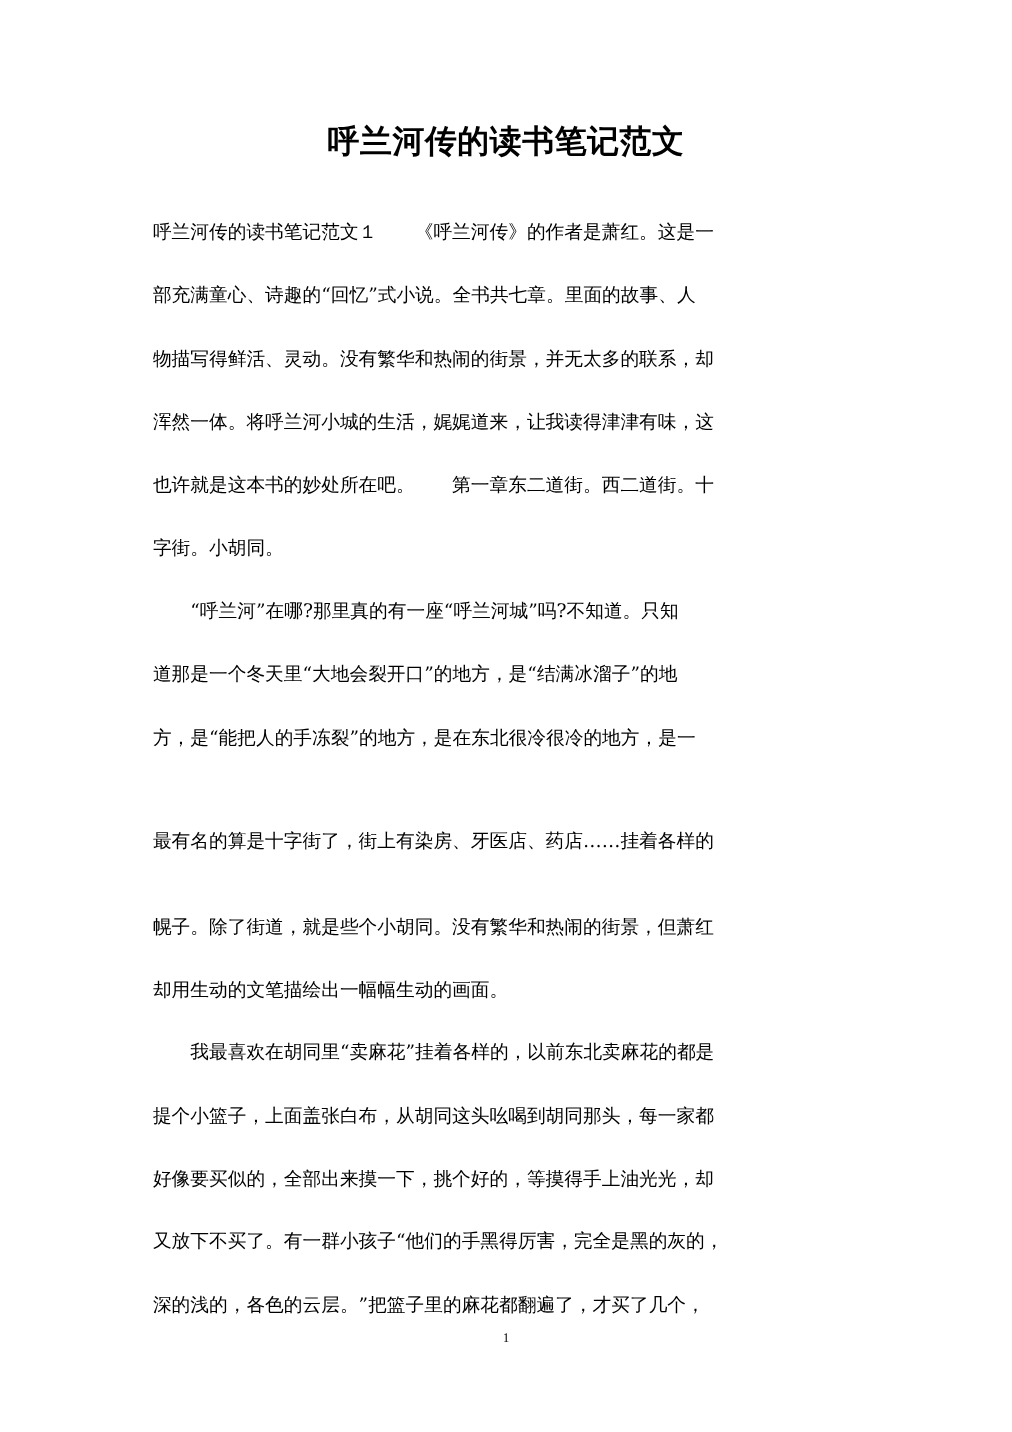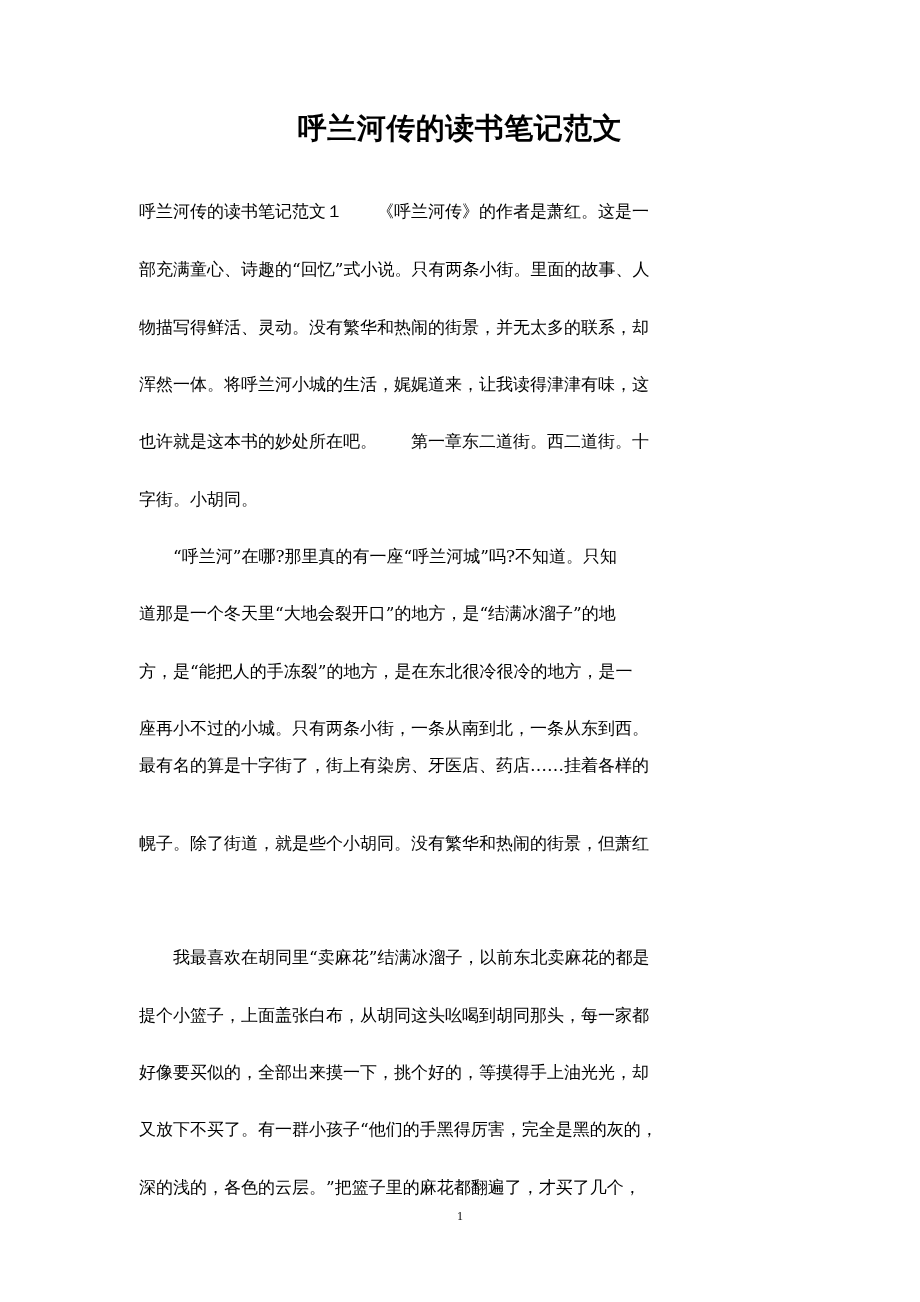--- a/index.html
+++ b/index.html
@@ -52,31 +52,31 @@
       font-family: "Liberation Serif", serif;
     }
   </style>
 </head>
 <body>
 
 <div class="page">
   <div class="title">呼兰河传的读书笔记范文</div>
 
   <div class="line" style="top:196px">呼兰河传的读书笔记范文１　　《呼兰河传》的作者是萧红。这是一</div>
-  <div class="line" style="top:254px">部充满童心、诗趣的“回忆”式小说。只有两条小街。里面的故事、人</div>
+  <div class="line" style="top:254px">部充满童心、诗趣的“回忆”式小说。全书共七章。里面的故事、人</div>
   <div class="line" style="top:312px">物描写得鲜活、灵动。没有繁华和热闹的街景，并无太多的联系，却</div>
   <div class="line" style="top:369px">浑然一体。将呼兰河小城的生活，娓娓道来，让我读得津津有味，这</div>
   <div class="line" style="top:426px">也许就是这本书的妙处所在吧。　　第一章东二道街。西二道街。十</div>
   <div class="line" style="top:484px">字街。小胡同。</div>
   <div class="line" style="top:541px">　　“呼兰河”在哪?那里真的有一座“呼兰河城”吗?不知道。只知</div>
   <div class="line" style="top:598px">道那是一个冬天里“大地会裂开口”的地方，是“结满冰溜子”的地</div>
   <div class="line" style="top:656px">方，是“能把人的手冻裂”的地方，是在东北很冷很冷的地方，是一</div>
-  <div class="line" style="top:713px">座再小不过的小城。只有两条小街，一条从南到北，一条从东到西。</div>
   <div class="line" style="top:750px">最有名的算是十字街了，街上有染房、牙医店、药店……挂着各样的</div>
   <div class="line" style="top:828px">幌子。除了街道，就是些个小胡同。没有繁华和热闹的街景，但萧红</div>
-  <div class="line" style="top:942px">　　我最喜欢在胡同里“卖麻花”结满冰溜子，以前东北卖麻花的都是</div>
+  <div class="line" style="top:885px">却用生动的文笔描绘出一幅幅生动的画面。</div>
+  <div class="line" style="top:942px">　　我最喜欢在胡同里“卖麻花”挂着各样的，以前东北卖麻花的都是</div>
   <div class="line" style="top:1000px">提个小篮子，上面盖张白布，从胡同这头吆喝到胡同那头，每一家都</div>
   <div class="line" style="top:1057px">好像要买似的，全部出来摸一下，挑个好的，等摸得手上油光光，却</div>
   <div class="line" style="top:1114px">又放下不买了。有一群小孩子“他们的手黑得厉害，完全是黑的灰的，</div>
   <div class="line" style="top:1172px">深的浅的，各色的云层。”把篮子里的麻花都翻遍了，才买了几个，</div>
 
   <div class="page-number">1</div>
 </div>
 
 </body></html>

